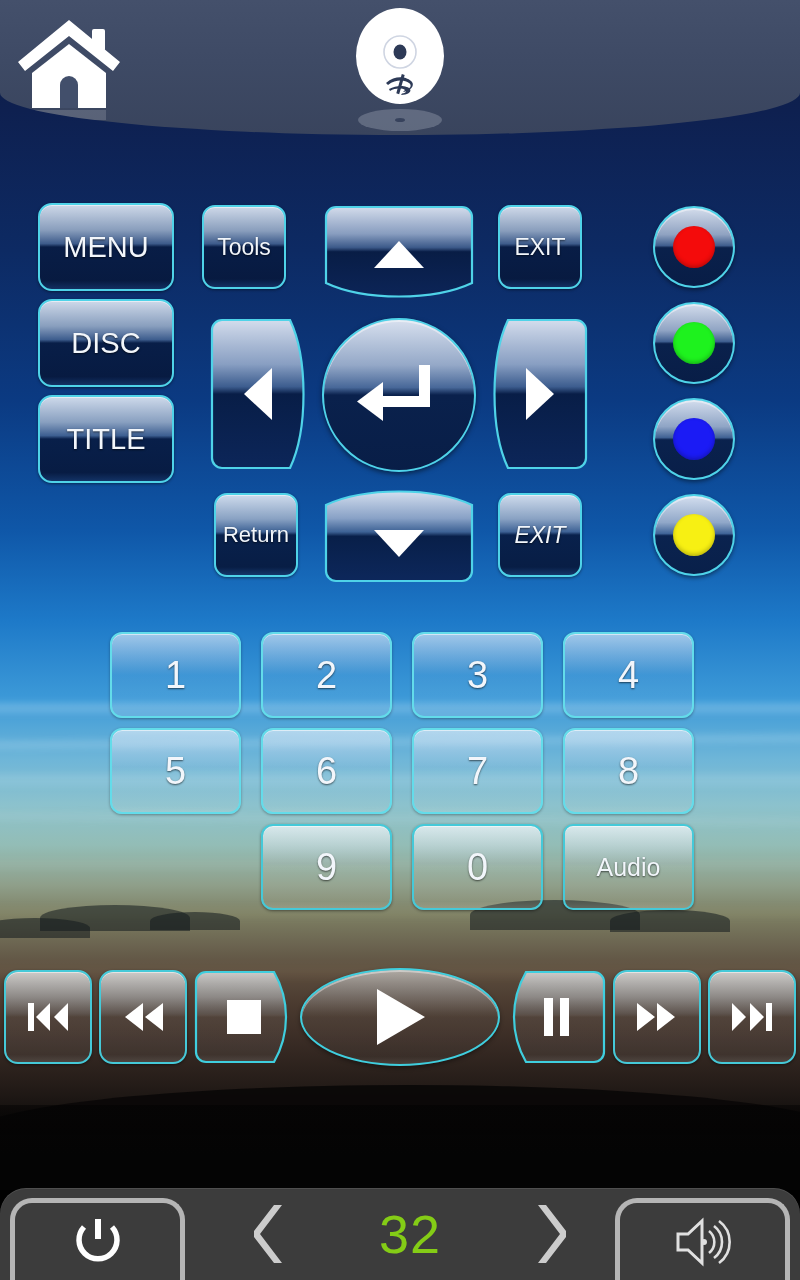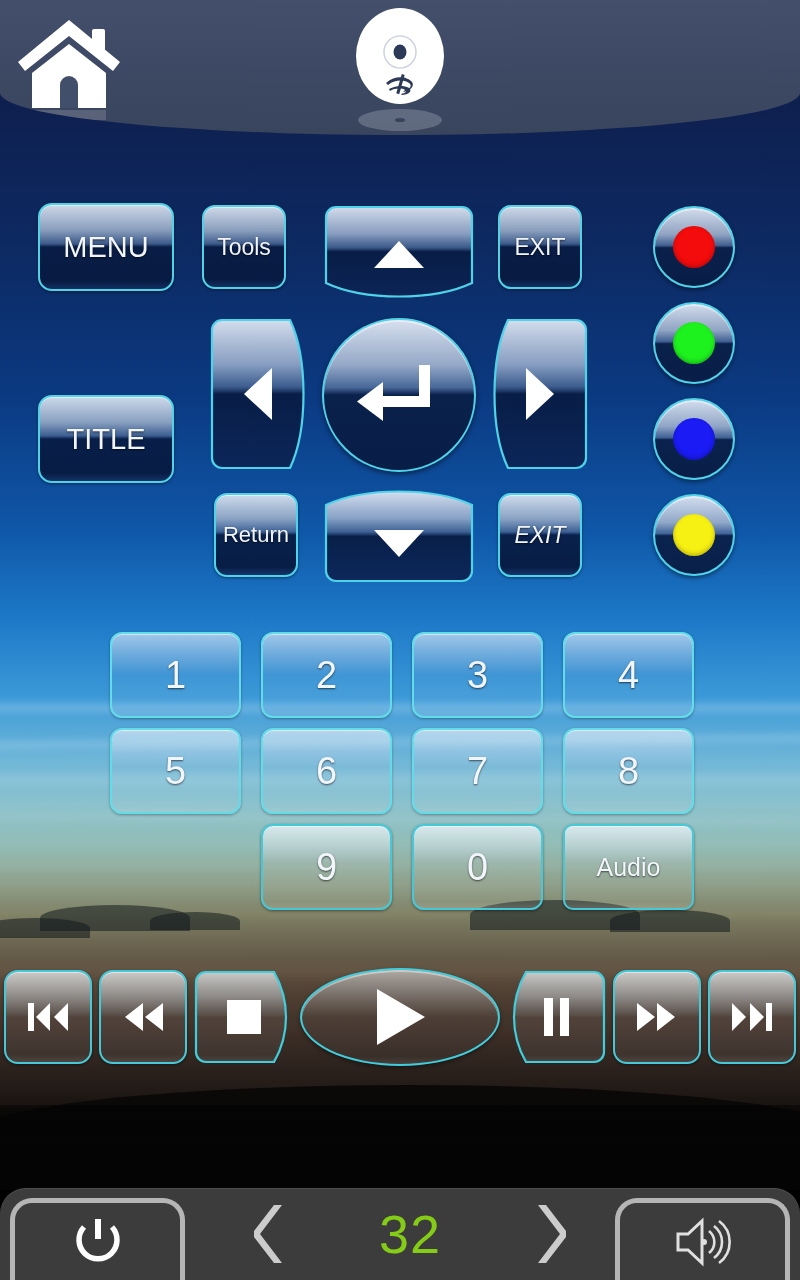--- a/index.html
+++ b/index.html
@@ -237,20 +237,23 @@
           <ellipse cx="58" cy="116" rx="42" ry="11" fill="#e8ecf4"></ellipse>
           <ellipse cx="58" cy="116" rx="5" ry="2" fill="#2d3a57"></ellipse>
         </g>
       </svg>
     </div>
   </div>
 
   <div class="gbtn dk" style="left:38px;top:203px;width:136px;height:88px;border-radius:14px;">
     <span class="lbl" style="font-size:29px;">MENU</span>
   </div>
+  <div class="gbtn dk" style="left:38px;top:299px;width:136px;height:88px;border-radius:14px;">
+    <span class="lbl" style="font-size:29px;">DISC</span>
+  </div>
   <div class="gbtn dk" style="left:38px;top:395px;width:136px;height:88px;border-radius:14px;">
     <span class="lbl" style="font-size:29px;">TITLE</span>
   </div>
 
   <div class="gbtn dk" style="left:202px;top:205px;width:84px;height:84px;border-radius:13px;">
     <span class="lbl" style="font-size:23px;">Tools</span>
   </div>
   <div class="gbtn dk" style="left:498px;top:205px;width:84px;height:84px;border-radius:13px;">
     <span class="lbl" style="font-size:23px;">EXIT</span>
   </div>

